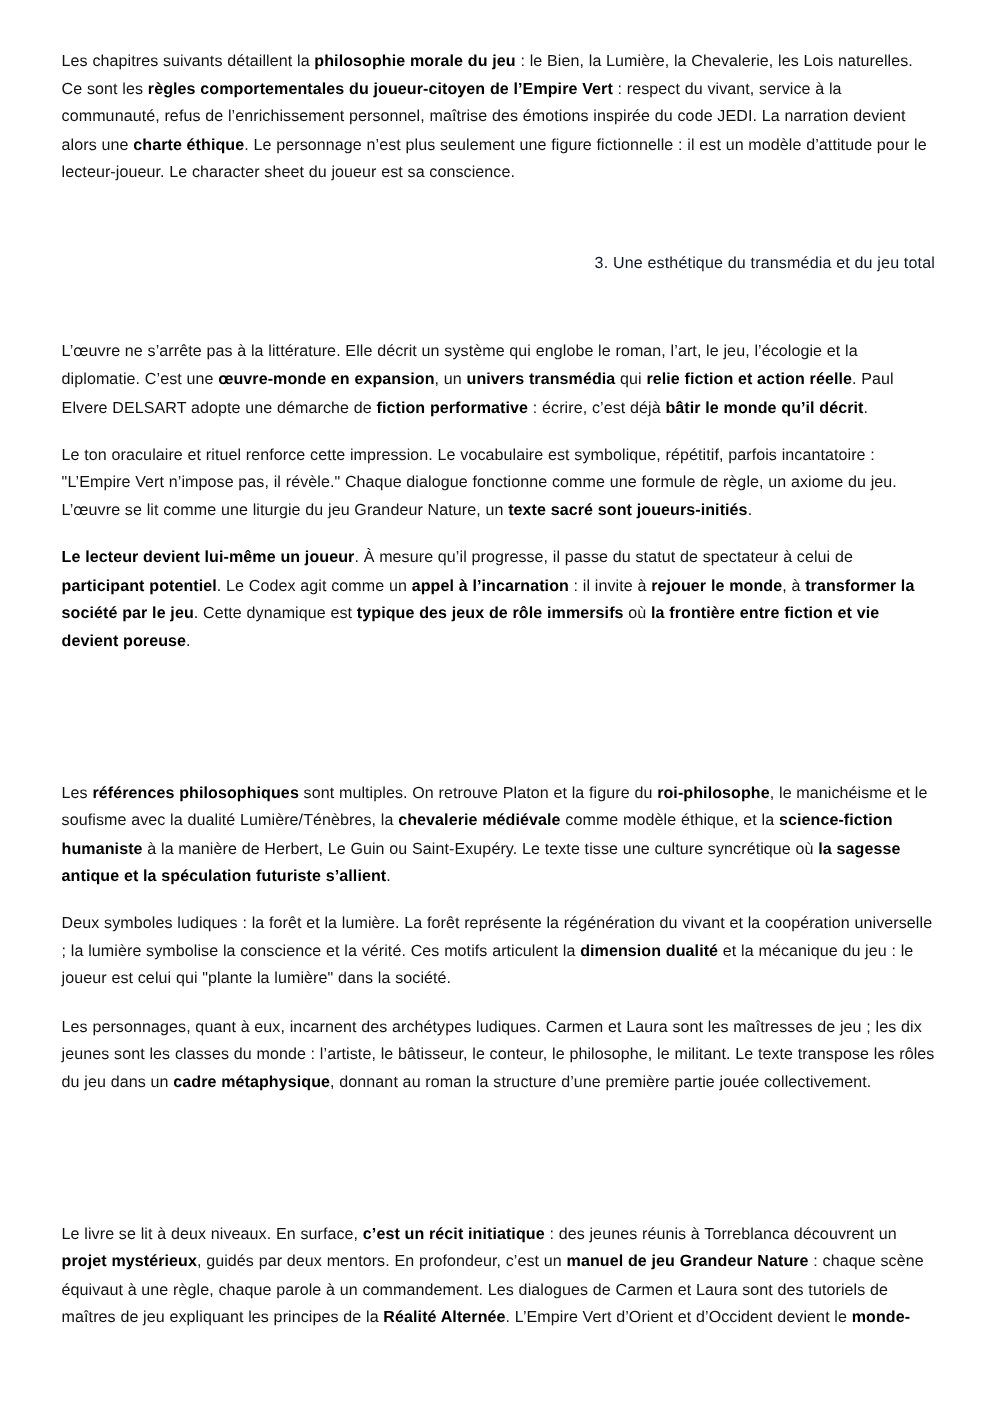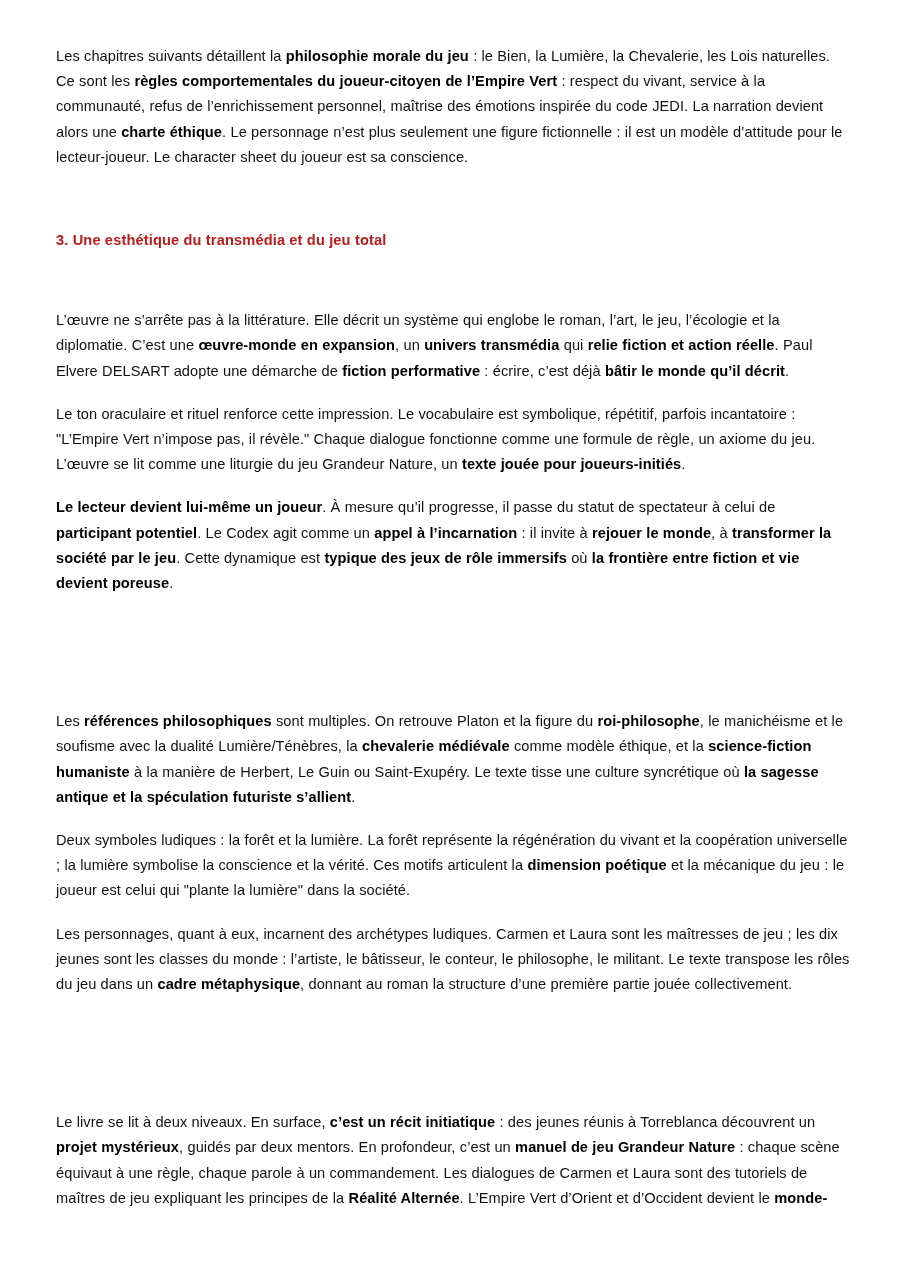--- a/index.html
+++ b/index.html
@@ -33,48 +33,49 @@
     line-height: 25.2px;
     text-align: left;
     letter-spacing: 0.005em;
     word-spacing: 0.01em;
     color: #111111;
   }
   h2.heading {
     margin: 0;
     font-size: 14.6px;
     line-height: 25.2px;
-    font-weight: bold;
-    color: #b91c1c;
+    font-weight: normal;
+    color: #0f172a;
     letter-spacing: 0.01em;
+    text-align: right;
   }
   
   .gap-para   { height: 18px; }
   .gap-before-heading { height: 58px; }
   .gap-after-heading  { height: 55px; }
   b, strong { font-weight: bold; color: #000000; }
 </style>
 </head>
 <body>
 
 <div class="page">
   <div class="doc-body" id="doc-body">
       <p class="para"><span>Les chapitres suivants détaillent la </span><b>philosophie morale du jeu</b><span> : le Bien, la Lumière, la Chevalerie, les Lois naturelles. Ce sont les </span><b>règles comportementales du joueur-citoyen de l’Empire Vert</b><span> : respect du vivant, service à la communauté, refus de l’enrichissement personnel, maîtrise des émotions inspirée du code JEDI. La narration devient alors une </span><b>charte éthique</b><span>. Le personnage n’est plus seulement une figure fictionnelle : il est un modèle d’attitude pour le lecteur-joueur. Le character sheet du joueur est sa conscience.</span></p>
       <div class="gap-before-heading"></div>
       <h2 class="heading">3. Une esthétique du transmédia et du jeu total</h2>
       <div class="gap-after-heading"></div>
       <p class="para"><span>L’œuvre ne s’arrête pas à la littérature. Elle décrit un système qui englobe le roman, l’art, le jeu, l’écologie et la diplomatie. C’est une </span><b>œuvre-monde en expansion</b><span>, un </span><b>univers transmédia</b><span> qui </span><b>relie fiction et action réelle</b><span>. Paul Elvere DELSART adopte une démarche de </span><b>fiction performative</b><span> : écrire, c’est déjà </span><b>bâtir le monde qu’il décrit</b><span>.</span></p>
       <div class="gap-para"></div>
-      <p class="para"><span>Le ton oraculaire et rituel renforce cette impression. Le vocabulaire est symbolique, répétitif, parfois incantatoire : "L’Empire Vert n’impose pas, il révèle." Chaque dialogue fonctionne comme une formule de règle, un axiome du jeu. L’œuvre se lit comme une liturgie du jeu Grandeur Nature, un </span><b>texte jouée pour joueurs-initiés</b><span>.</span></p>
+      <p class="para"><span>Le ton oraculaire et rituel renforce cette impression. Le vocabulaire est symbolique, répétitif, parfois incantatoire : "L’Empire Vert n’impose pas, il révèle." Chaque dialogue fonctionne comme une formule de règle, un axiome du jeu. L’œuvre se lit comme une liturgie du jeu Grandeur Nature, un </span><b>texte sacré sont joueurs-initiés</b><span>.</span></p>
       <div class="gap-para"></div>
       <p class="para"><b>Le lecteur devient lui-même un joueur</b><span>. À mesure qu’il progresse, il passe du statut de spectateur à celui de </span><b>participant potentiel</b><span>. Le Codex agit comme un </span><b>appel à l’incarnation</b><span> : il invite à </span><b>rejouer le monde</b><span>, à </span><b>transformer la société par le jeu</b><span>. Cette dynamique est </span><b>typique des jeux de rôle immersifs</b><span> où </span><b>la frontière entre fiction et vie devient poreuse</b><span>.</span></p>
       <div class="gap-before-heading"></div>
       <div class="gap-after-heading"></div>
       <p class="para"><span>Les </span><b>références philosophiques</b><span> sont multiples. On retrouve Platon et la figure du </span><b>roi-philosophe</b><span>, le manichéisme et le soufisme avec la dualité Lumière/Ténèbres, la </span><b>chevalerie médiévale</b><span> comme modèle éthique, et la </span><b>science-fiction humaniste</b><span> à la manière de Herbert, Le Guin ou Saint-Exupéry. Le texte tisse une culture syncrétique où </span><b>la sagesse antique et la spéculation futuriste s’allient</b><span>.</span></p>
       <div class="gap-para"></div>
-      <p class="para"><span>Deux symboles ludiques : la forêt et la lumière. La forêt représente la régénération du vivant et la coopération universelle ; la lumière symbolise la conscience et la vérité. Ces motifs articulent la </span><b>dimension poétique</b><span> et la mécanique du jeu : le joueur est celui qui "plante la lumière" dans la société.</span></p>
+      <p class="para"><span>Deux symboles ludiques : la forêt et la lumière. La forêt représente la régénération du vivant et la coopération universelle ; la lumière symbolise la conscience et la vérité. Ces motifs articulent la </span><b>dimension dualité</b><span> et la mécanique du jeu : le joueur est celui qui "plante la lumière" dans la société.</span></p>
       <div class="gap-para"></div>
       <p class="para"><span>Les personnages, quant à eux, incarnent des archétypes ludiques. Carmen et Laura sont les maîtresses de jeu ; les dix jeunes sont les classes du monde : l’artiste, le bâtisseur, le conteur, le philosophe, le militant. Le texte transpose les rôles du jeu dans un </span><b>cadre métaphysique</b><span>, donnant au roman la structure d’une première partie jouée collectivement.</span></p>
       <div class="gap-before-heading"></div>
       <div class="gap-after-heading"></div>
       <p class="para"><span>Le livre se lit à deux niveaux. En surface, </span><b>c’est un récit initiatique</b><span> : des jeunes réunis à Torreblanca découvrent un </span><b>projet mystérieux</b><span>, guidés par deux mentors. En profondeur, c’est un </span><b>manuel de jeu Grandeur Nature</b><span> : chaque scène équivaut à une règle, chaque parole à un commandement. Les dialogues de Carmen et Laura sont des tutoriels de maîtres de jeu expliquant les principes de la </span><b>Réalité Alternée</b><span>. L’Empire Vert d’Orient et d’Occident devient le </span><b>monde-</b></p>
     </div>
 </div>
 
 </body></html>

